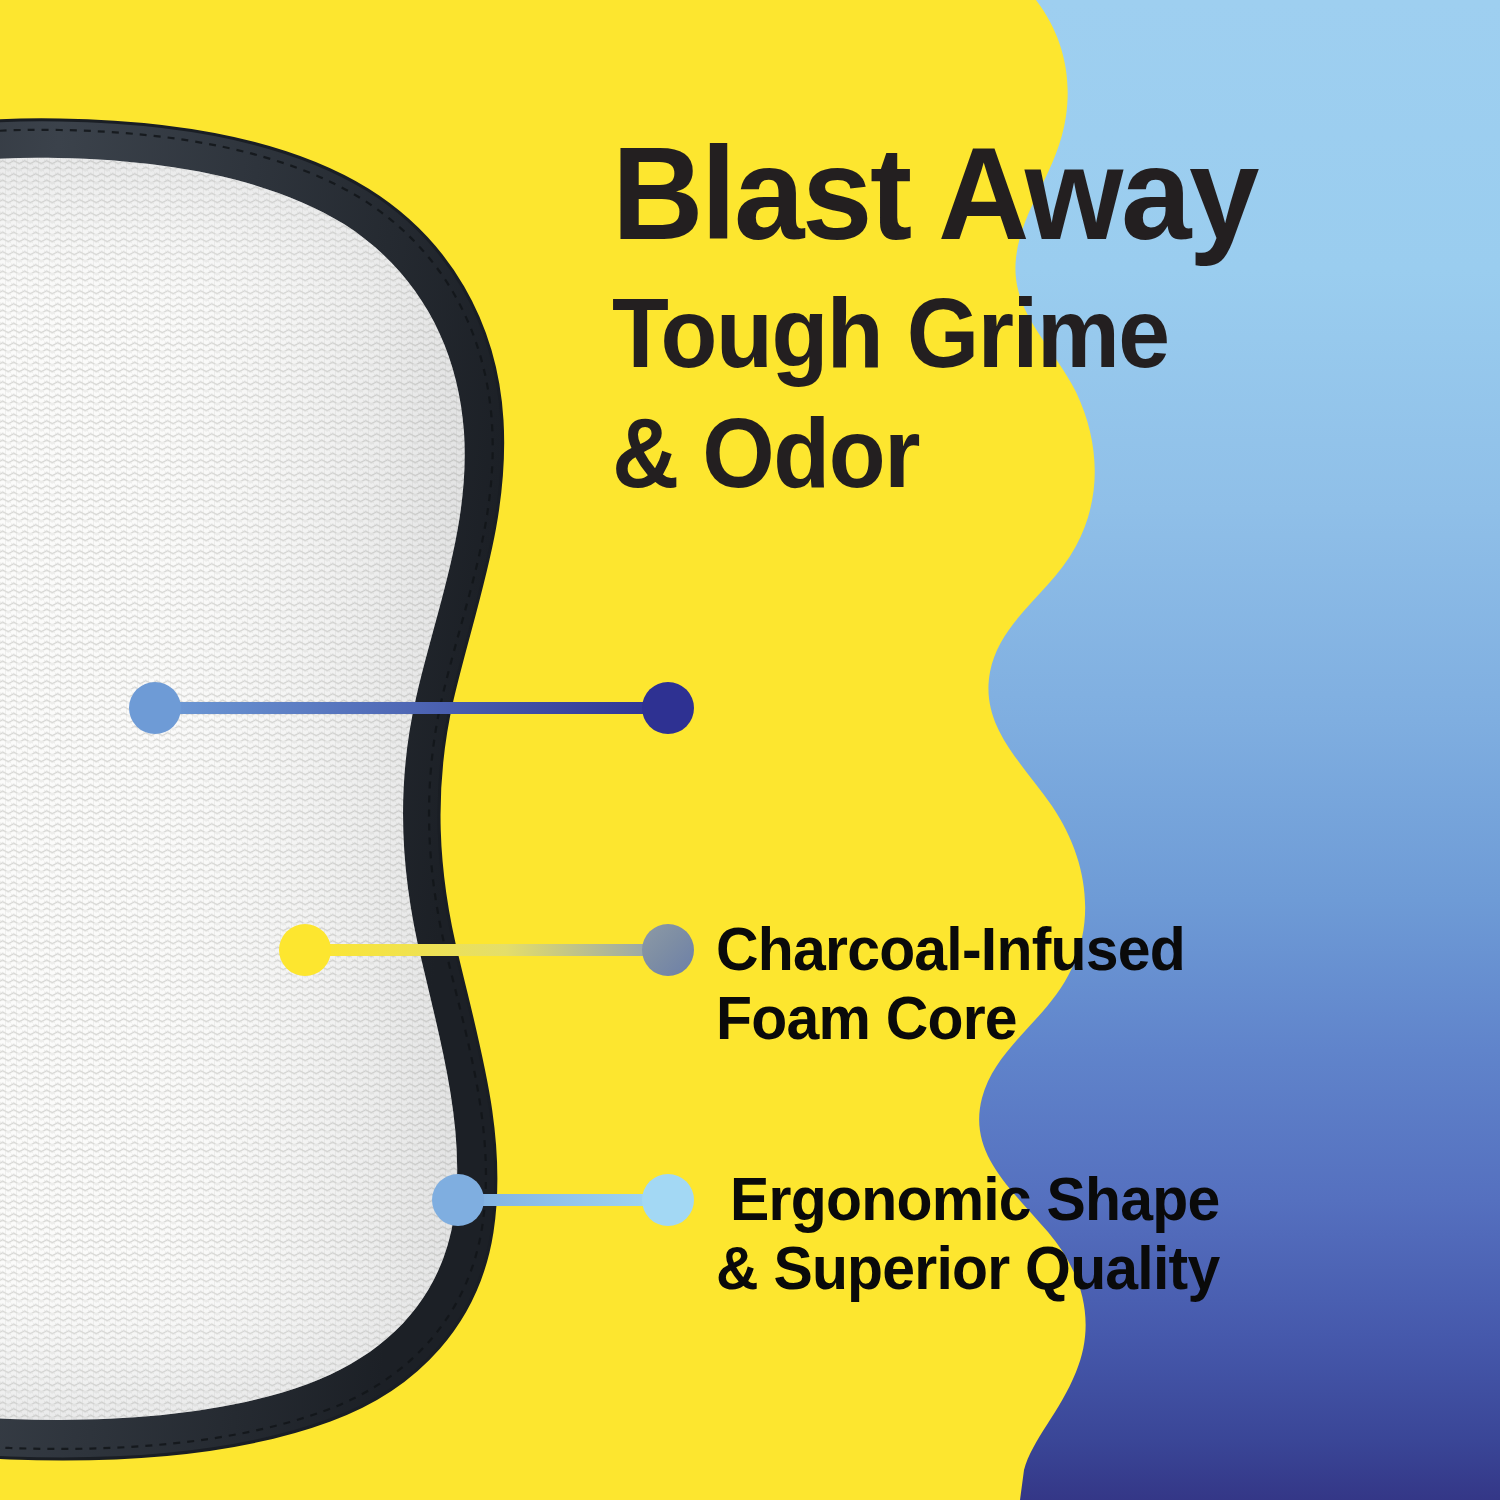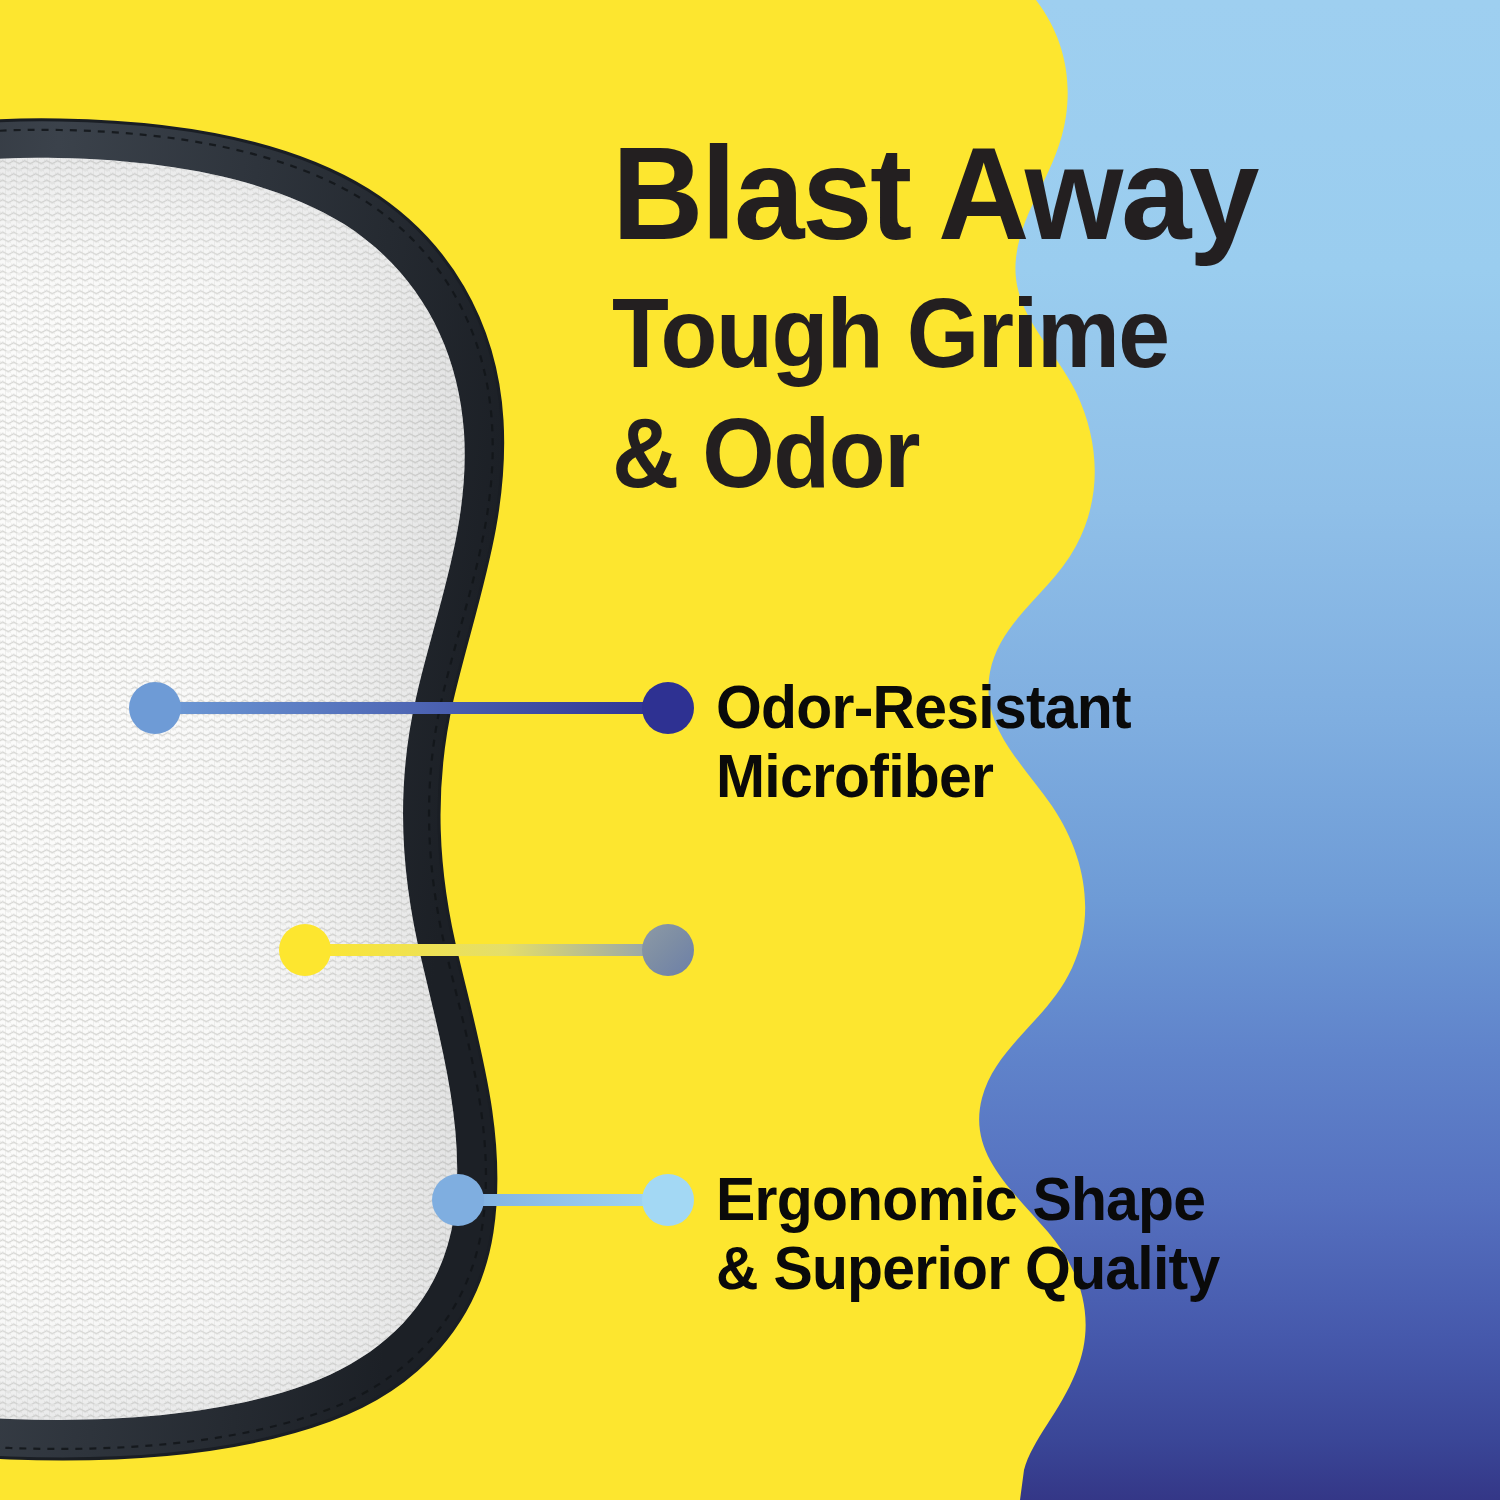--- a/index.html
+++ b/index.html
@@ -270,28 +270,28 @@
   </svg>
 
   <div class="dot-left" style="left:129px; top:682px; background:#6E9BD6;"></div>
   <div class="dot-left" style="left:279px; top:924px; background:#FDE62F;"></div>
   <div class="dot-left" style="left:432px; top:1174px; background:#7FAEE0;"></div>
 
   <div class="dot-right" style="left:642px; top:682px; background:#2E3192;"></div>
   <div class="dot-right" style="left:642px; top:924px; background:linear-gradient(135deg,#8D9AA6 0%,#7E8EA4 45%,#6C7FA8 100%);"></div>
   <div class="dot-right" style="left:642px; top:1174px; background:#A3D8F4;"></div>
 
-  <div class="feature" style="left:716px; top:672px;">
+
+  <div class="feature" style="left:716px; top:914px;">
     <div class="feat-label">
-      <span class="l1">Odor-Resistant</span>
-      <span class="l2">Microfiber</span>
+      <span class="l1">Charcoal-Infused</span>
+      <span class="l2">Foam Core</span>
     </div>
   </div>
 
-
-  <div class="feature" style="left:716px; top:1164px;">
+  <div class="feature" style="left:716px; top:1164px;text-align:right;">
     <div class="feat-label">
       <span class="l1">Ergonomic Shape</span>
       <span class="l2">&amp; Superior Quality</span>
     </div>
   </div>
 
 </div>
 
 </body></html>

